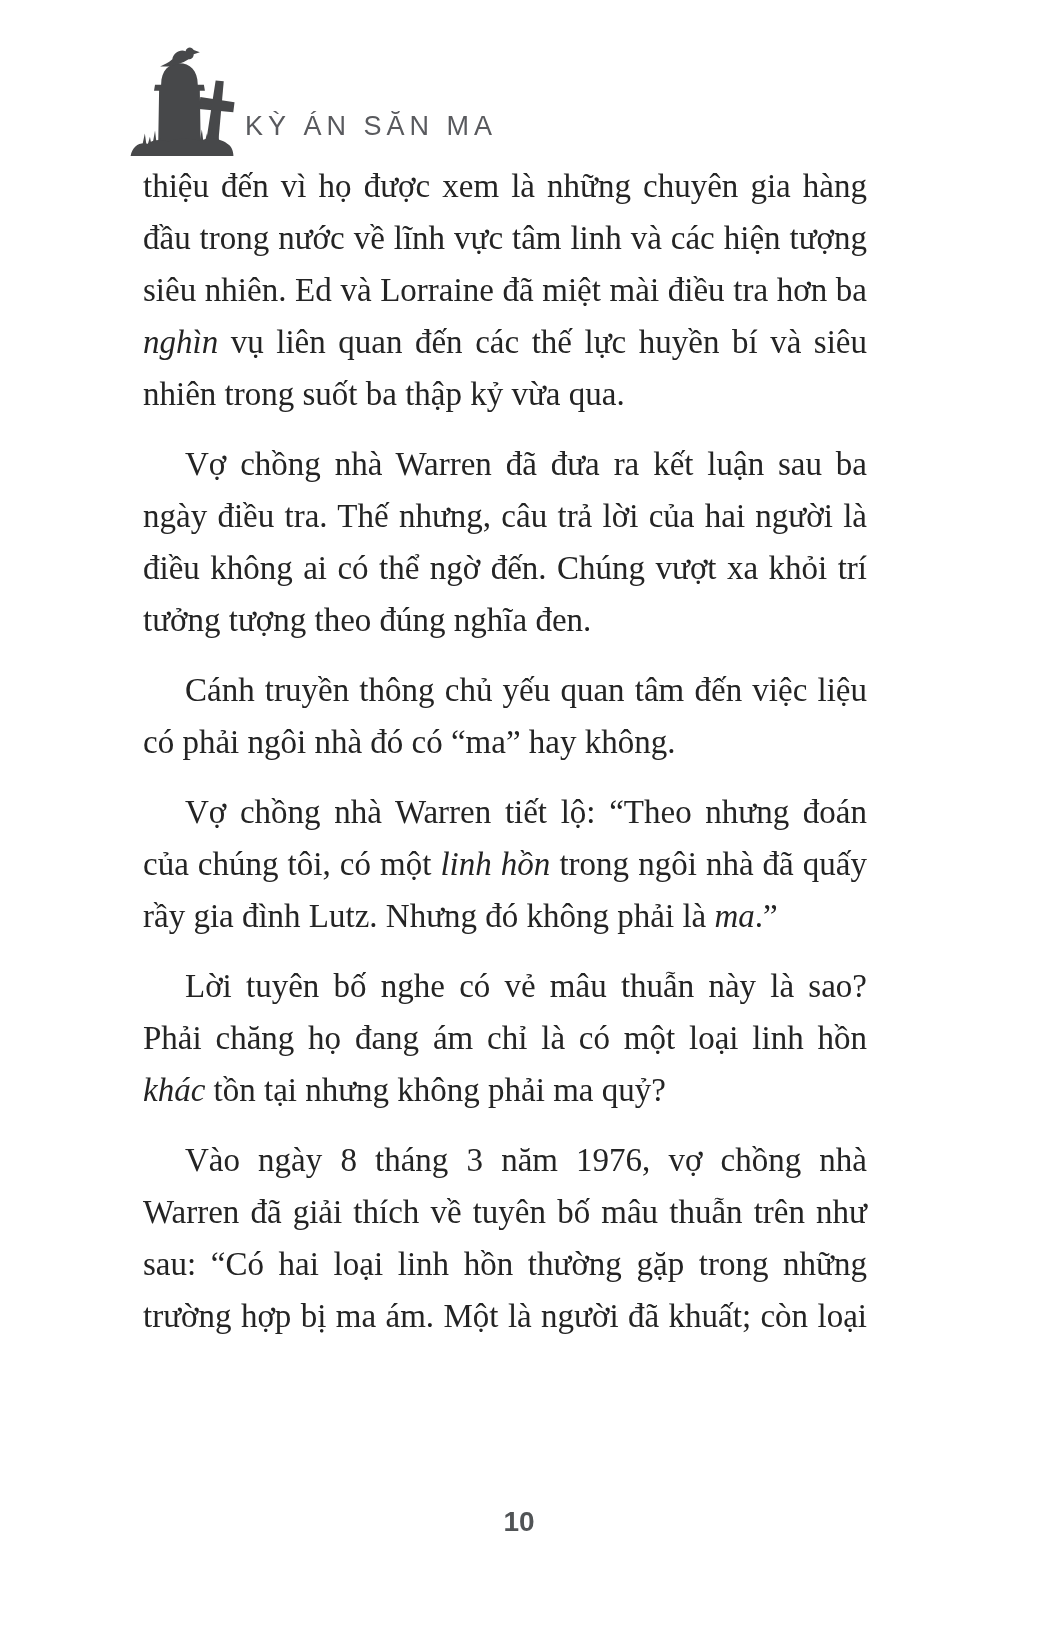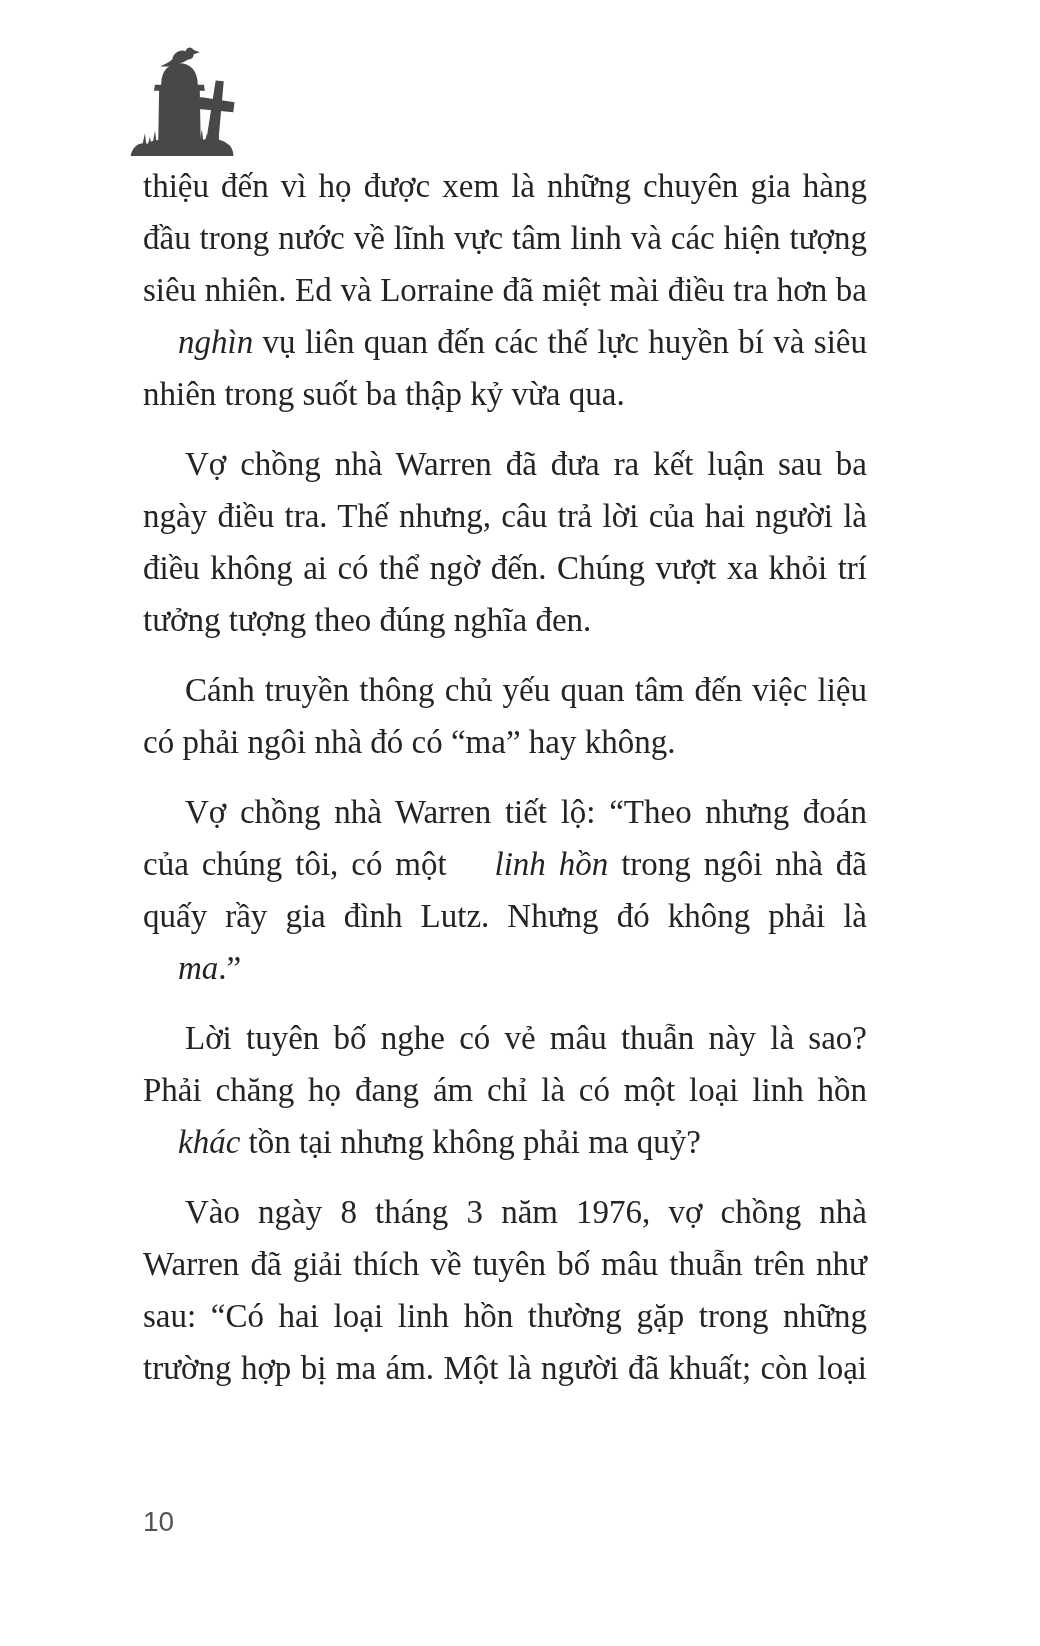--- a/index.html
+++ b/index.html
@@ -43,28 +43,29 @@
   .para{
     margin:0 0 18px 0;
     font-size:33px;
     line-height:52px;
     color:#242424;
     text-align:justify;
     text-indent:0;
   }
   .para.indent{ text-indent:42px; }
   .para.continues{ text-align-last:justify; }
-  .para em{ font-style:italic;margin-left:35px; }
+  .para em{ font-style:italic; }
   
   .footer{
     position:absolute;
-    left:143px;
+    left:157px;
     top:1506px;
     width:724px;
-    text-align:left;
+    text-align:center;
+    font-weight:bold;
   }
   .page-number{
     font-family:"Liberation Sans","DejaVu Sans",sans-serif;
     font-size:28px;
     color:#515456;
   }
 </style>
 </head>
 <body>
 
@@ -82,20 +83,21 @@
         <path d="M30 106 L31 46 L26 46 L27 40 L33 40 C33 26 41 19 51 19 C61 19 69 26 69 40 L75 40 L76 46 L71 46 L72 106 Z"></path>
 
         <path d="M32 22 C36 20 40 19 44 15 C45 9 51 5 57 7 C58 3 63 2 65 6 L71 8 L65 10 C65 13 63 15 60 15 C54 19 46 21 40 22 Z"></path>
 
         <path d="M14 102 L17 88 L19 102 L22 91 L24 102 L27 85 L29 102 L32 93 L34 102 Z"></path>
         <path d="M70 100 L73 84 L75 100 L78 88 L80 100 L83 83 L86 100 L89 90 L91 101 Z"></path>
 
         <path d="M3 110 C5 100 12 96 20 98 C26 93 34 94 40 96 C52 91 62 93 72 95 C80 91 92 93 98 98 C102 100 104 105 104 110 Z"></path>
       </g>
     </svg>
+    <div class="header-title">KỲ ÁN SĂN MA</div>
   </header>
 
   <main class="content">
       <p class="para"><span>thiệu đến vì họ được xem là những chuyên gia hàng đầu trong nước về lĩnh vực tâm linh và các hiện tượng siêu nhiên. Ed và Lorraine đã miệt mài điều tra hơn ba </span><em>nghìn</em><span> vụ liên quan đến các thế lực huyền bí và siêu nhiên trong suốt ba thập kỷ vừa qua.</span></p>
       <p class="para indent"><span>Vợ chồng nhà Warren đã đưa ra kết luận sau ba ngày điều tra. Thế nhưng, câu trả lời của hai người là điều không ai có thể ngờ đến. Chúng vượt xa khỏi trí tưởng tượng theo đúng nghĩa đen.</span></p>
       <p class="para indent"><span>Cánh truyền thông chủ yếu quan tâm đến việc liệu có phải ngôi nhà đó có “ma” hay không.</span></p>
       <p class="para indent"><span>Vợ chồng nhà Warren tiết lộ: “Theo nhưng đoán của chúng tôi, có một </span><em>linh hồn</em><span> trong ngôi nhà đã quấy rầy gia đình Lutz. Nhưng đó không phải là </span><em>ma</em><span>.”</span></p>
       <p class="para indent"><span>Lời tuyên bố nghe có vẻ mâu thuẫn này là sao? Phải chăng họ đang ám chỉ là có một loại linh hồn </span><em>khác</em><span> tồn tại nhưng không phải ma quỷ?</span></p>
       <p class="para indent continues"><span>Vào ngày 8 tháng 3 năm 1976, vợ chồng nhà Warren đã giải thích về tuyên bố mâu thuẫn trên như sau: “Có hai loại linh hồn thường gặp trong những trường hợp bị ma ám. Một là người đã khuất; còn loại</span></p>
     </main>

